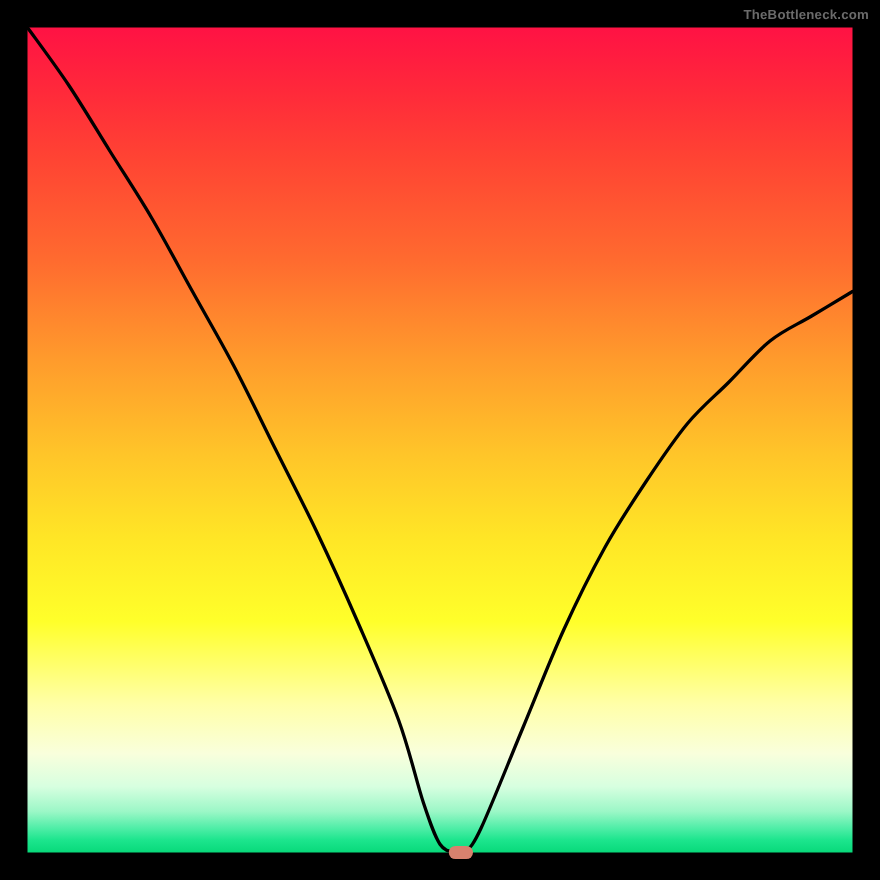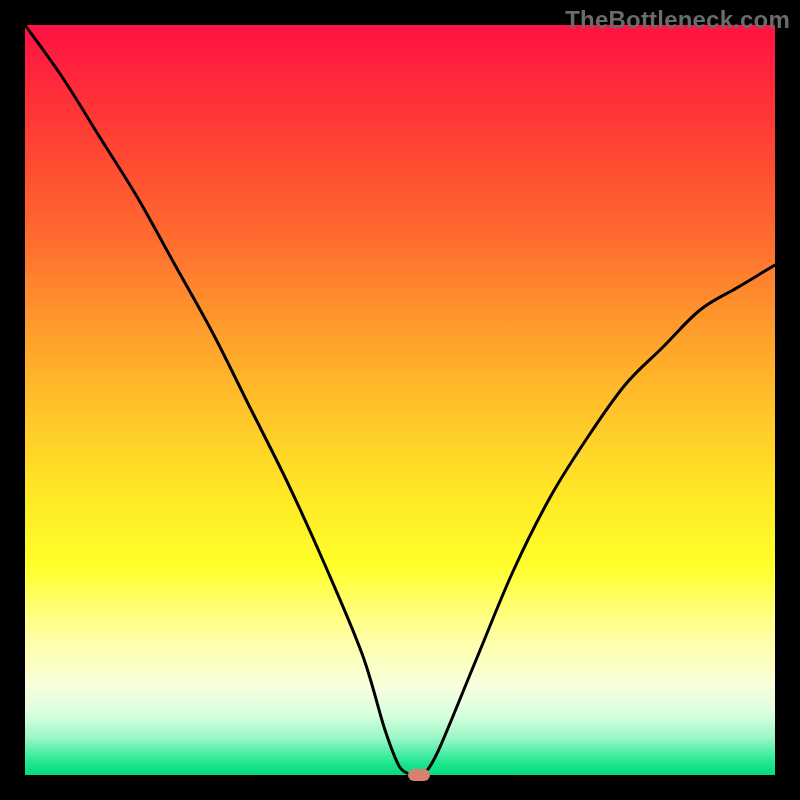--- a/index.html
+++ b/index.html
@@ -38,21 +38,21 @@
       #51eea8 97%,
       #1ce58d 98.5%,
       #08d97a 100%
     );
   }
   .watermark {
     position: absolute;
     top: 6px;
     right: 10px;
     font-family: Arial, Helvetica, sans-serif;
-    font-size: 24px;
+    font-size: 12px;
     font-weight: 600;
     color: #6b6b6b;
     letter-spacing: 0.2px;
   }
   svg.curve {
     position: absolute;
     left: 0;
     top: 0;
     width: 750px;
     height: 750px;

